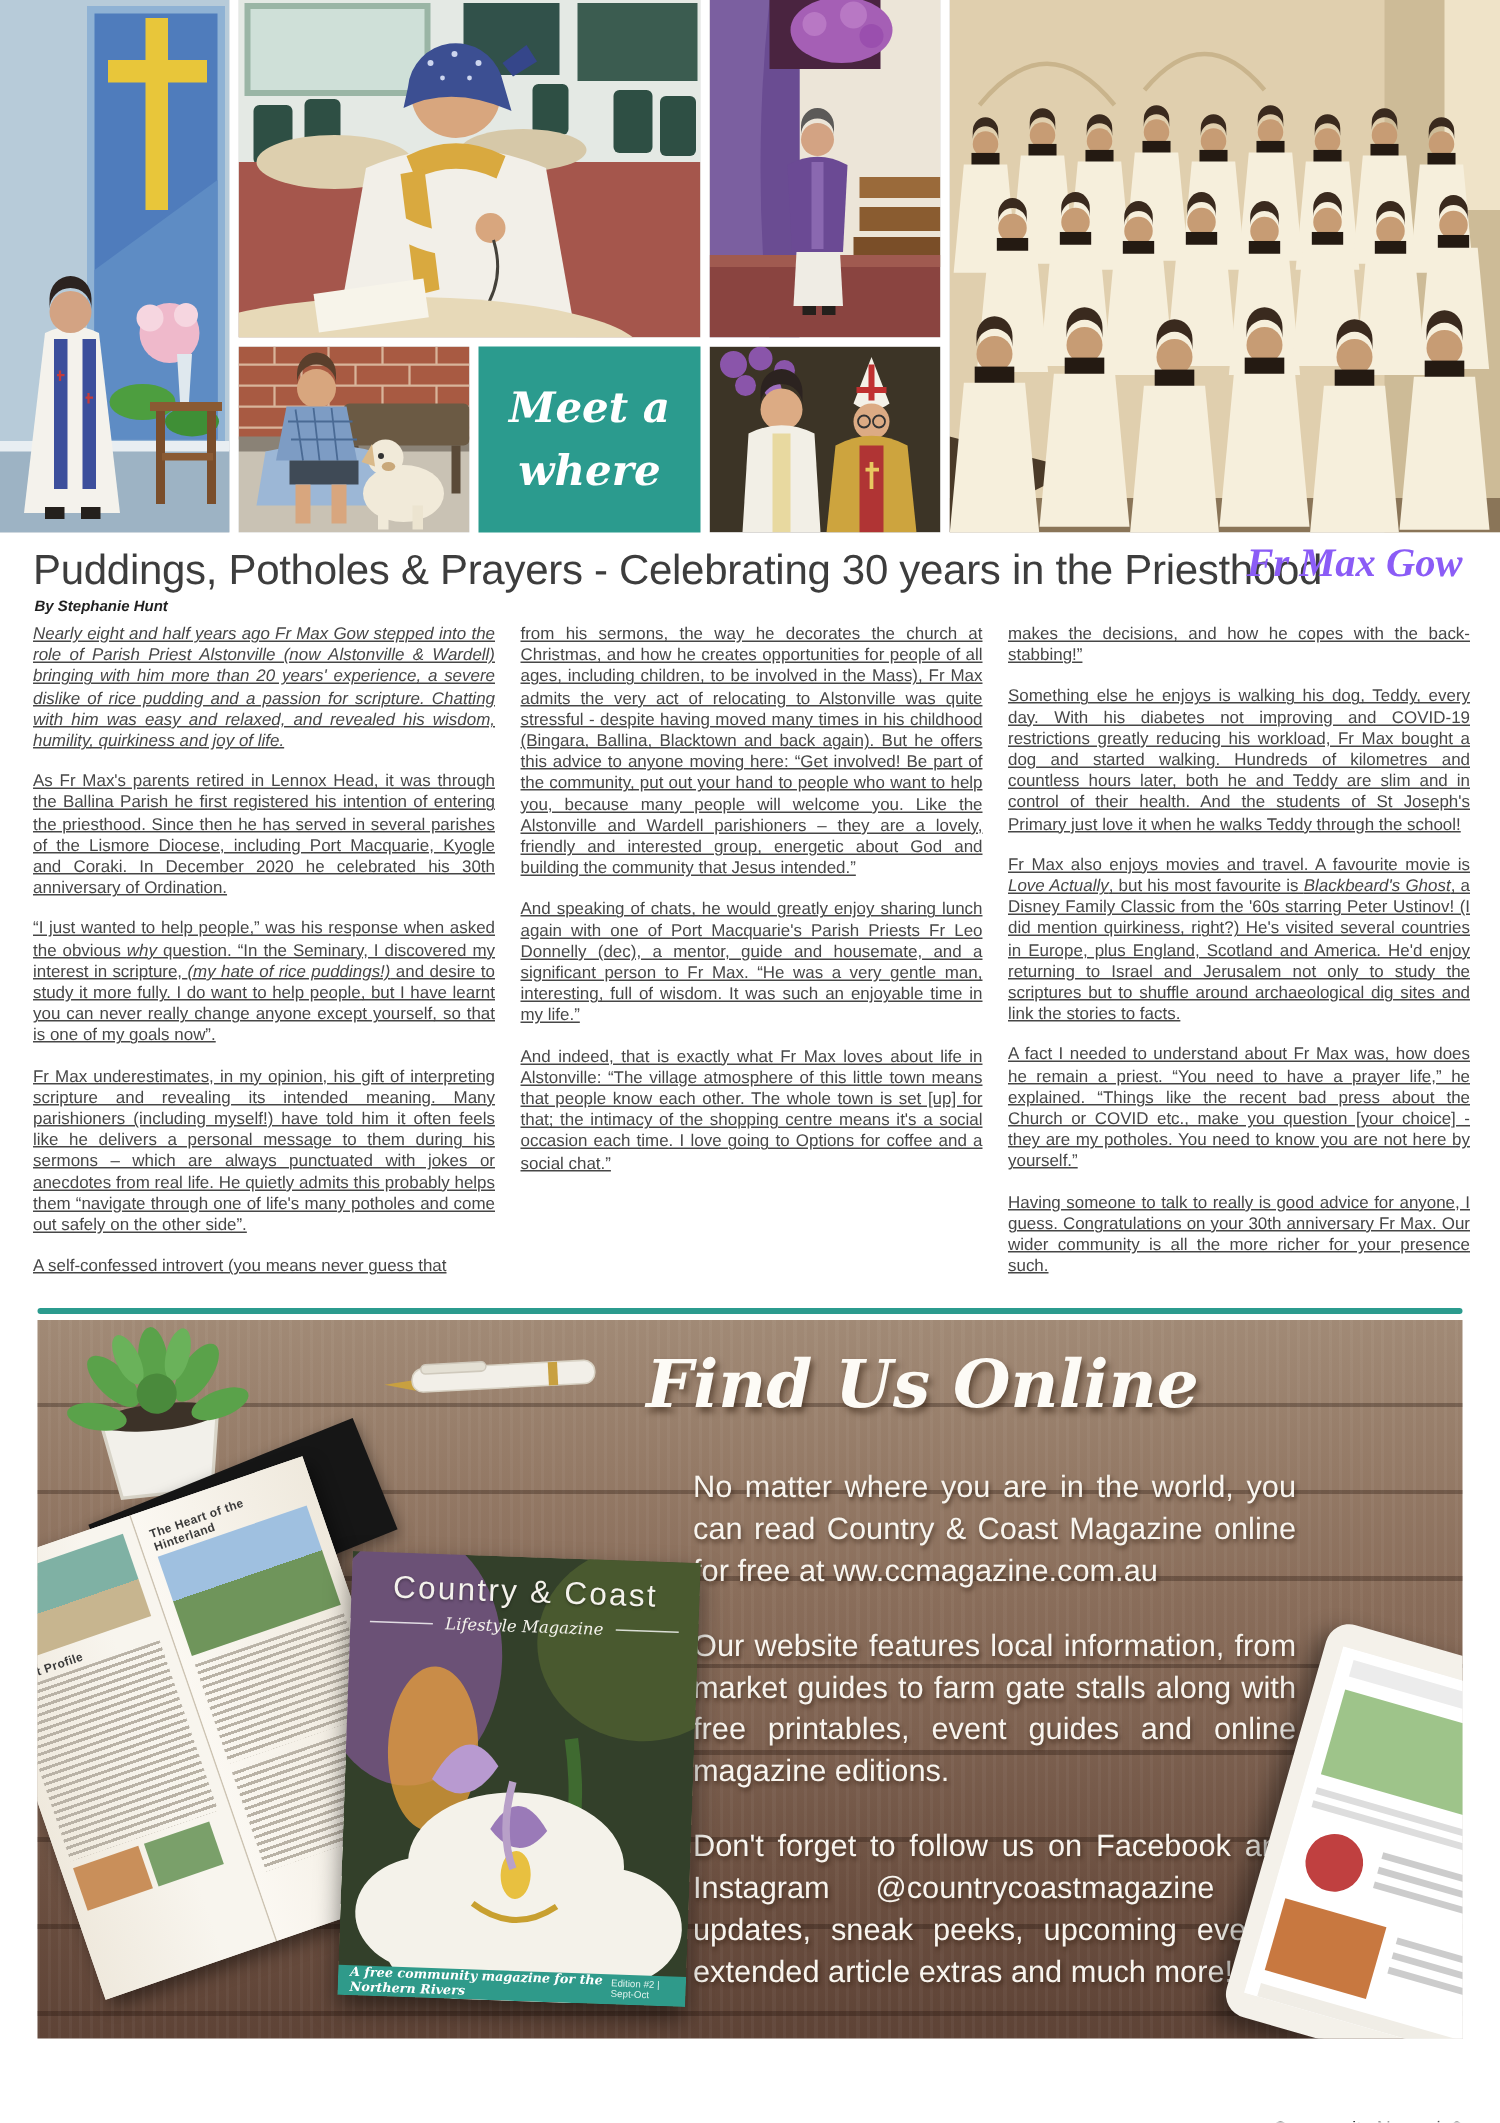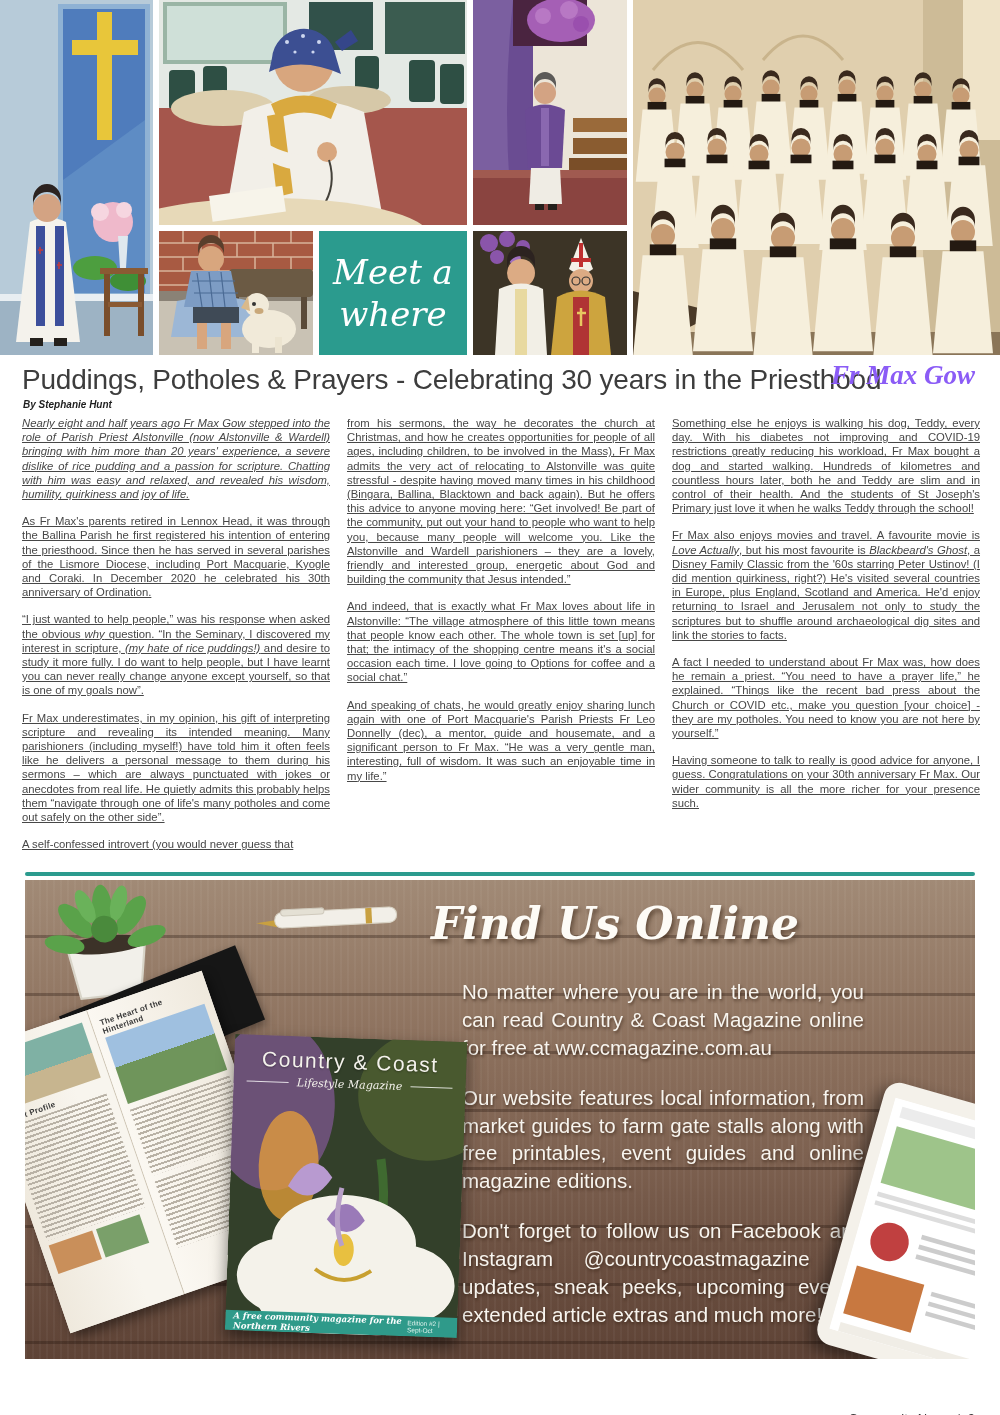--- a/index.html
+++ b/index.html
@@ -9,21 +9,21 @@
   .ph{position:absolute;overflow:hidden;background:#ddd;}
   .ph svg{display:block;width:100%;height:100%;}
   .p1{left:0;top:0;width:153px;height:355px;}
   .p2{left:159px;top:0;width:308px;height:225px;}
   .p3{left:159px;top:231px;width:154px;height:124px;}
   .p4{left:473px;top:0;width:154px;height:225px;}
   .p5{left:473px;top:231px;width:154px;height:124px;}
   .p6{left:633px;top:0;width:367px;height:355px;}
   .badge{position:absolute;left:319px;top:231px;width:148px;height:124px;background:#2b9b8e;color:#fff;
          display:flex;flex-direction:column;align-items:center;justify-content:center;}
-  .badge span{font-family:"DejaVu Serif",serif;font-style:italic;font-weight:400;font-size:34px;line-height:42px;}
+  .badge span{font-family:"DejaVu Serif",serif;font-style:italic;font-weight:700;font-size:28px;line-height:42px;}
 
   
   .title{position:absolute;left:22px;top:364px;margin:0;width:810px;font-size:28px;font-weight:400;
          color:#3d3d3d;letter-spacing:-0.2px;white-space:nowrap;text-align:right;}
   .script-name{position:absolute;right:25px;top:360px;font-family:Liberation Serif, serif;font-style:italic;
          font-weight:700;font-size:27px;color:#8b5cf6;}
   .byline{position:absolute;left:23px;top:399px;font-size:10px;font-style:italic;font-weight:700;color:#1f1f1f;}
 
   
   .cols{position:absolute;left:22px;top:416px;width:958px;display:flex;gap:17px;}
@@ -298,28 +298,29 @@
   <h1 class="title">Puddings, Potholes &amp; Prayers - Celebrating 30 years in the Priesthood</h1>
   <div class="script-name">Fr Max Gow</div>
   <div class="byline">By Stephanie Hunt</div>
 
   <div class="cols">
     <div class="col">
         <p><em>Nearly eight and half years ago Fr Max Gow stepped into the role of Parish Priest Alstonville (now Alstonville &amp; Wardell) bringing with him more than 20 years' experience, a severe dislike of rice pudding and a passion for scripture. Chatting with him was easy and relaxed, and revealed his wisdom, humility, quirkiness and joy of life.</em></p>
         <p><span>As Fr Max's parents retired in Lennox Head, it was through the Ballina Parish he first registered his intention of entering the priesthood. Since then he has served in several parishes of the Lismore Diocese, including Port Macquarie, Kyogle and Coraki. In December 2020 he celebrated his 30th anniversary of Ordination.</span></p>
         <p><span>“I just wanted to help people,” was his response when asked the obvious </span><em>why</em><span> question. “In the Seminary, I discovered my interest in scripture, </span><em>(my hate of rice puddings!)</em><span> and desire to study it more fully. I do want to help people, but I have learnt you can never really change anyone except yourself, so that is one of my goals now”.</span></p>
         <p><span>Fr Max underestimates, in my opinion, his gift of interpreting scripture and revealing its intended meaning. Many parishioners (including myself!) have told him it often feels like he delivers a personal message to them during his sermons – which are always punctuated with jokes or anecdotes from real life. He quietly admits this probably helps them “navigate through one of life's many potholes and come out safely on the other side”.</span></p>
-        <p><span>A self-confessed introvert (you would never guess that</span></p>
+        <p><span>A self-confessed introvert (you means never guess that</span></p>
       </div>
     <div class="col">
         <p><span>from his sermons, the way he decorates the church at Christmas, and how he creates opportunities for people of all ages, including children, to be involved in the Mass), Fr Max admits the very act of relocating to Alstonville was quite stressful - despite having moved many times in his childhood (Bingara, Ballina, Blacktown and back again). But he offers this advice to anyone moving here: “Get involved! Be part of the community, put out your hand to people who want to help you, because many people will welcome you. Like the Alstonville and Wardell parishioners – they are a lovely, friendly and interested group, energetic about God and building the community that Jesus intended.”</span></p>
+        <p><span>And speaking of chats, he would greatly enjoy sharing lunch again with one of Port Macquarie's Parish Priests Fr Leo Donnelly (dec), a mentor, guide and housemate, and a significant person to Fr Max. “He was a very gentle man, interesting, full of wisdom. It was such an enjoyable time in my life.”</span></p>
         <p><span>And indeed, that is exactly what Fr Max loves about life in Alstonville: “The village atmosphere of this little town means that people know each other. The whole town is set [up] for that; the intimacy of the shopping centre means it's a social occasion each time. I love going to Options for coffee and a social chat.”</span></p>
-        <p><span>And speaking of chats, he would greatly enjoy sharing lunch again with one of Port Macquarie's Parish Priests Fr Leo Donnelly (dec), a mentor, guide and housemate, and a significant person to Fr Max. “He was a very gentle man, interesting, full of wisdom. It was such an enjoyable time in my life.”</span></p>
       </div>
     <div class="col">
+        <p><span>makes the decisions, and how he copes with the back-stabbing!”</span></p>
         <p><span>Something else he enjoys is walking his dog, Teddy, every day. With his diabetes not improving and COVID-19 restrictions greatly reducing his workload, Fr Max bought a dog and started walking. Hundreds of kilometres and countless hours later, both he and Teddy are slim and in control of their health. And the students of St Joseph's Primary just love it when he walks Teddy through the school!</span></p>
         <p><span>Fr Max also enjoys movies and travel. A favourite movie is </span><em>Love Actually</em><span>, but his most favourite is </span><em>Blackbeard's Ghost</em><span>, a Disney Family Classic from the '60s starring Peter Ustinov! (I did mention quirkiness, right?) He's visited several countries in Europe, plus England, Scotland and America. He'd enjoy returning to Israel and Jerusalem not only to study the scriptures but to shuffle around archaeological dig sites and link the stories to facts.</span></p>
         <p><span>A fact I needed to understand about Fr Max was, how does he remain a priest. “You need to have a prayer life,” he explained. “Things like the recent bad press about the Church or COVID etc., make you question [your choice] - they are my potholes. You need to know you are not here by yourself.”</span></p>
         <p><span>Having someone to talk to really is good advice for anyone, I guess. Congratulations on your 30th anniversary Fr Max. Our wider community is all the more richer for your presence such.</span></p>
       </div>
   </div>
 
   <div class="divider"></div>
 
   <div class="ad">

